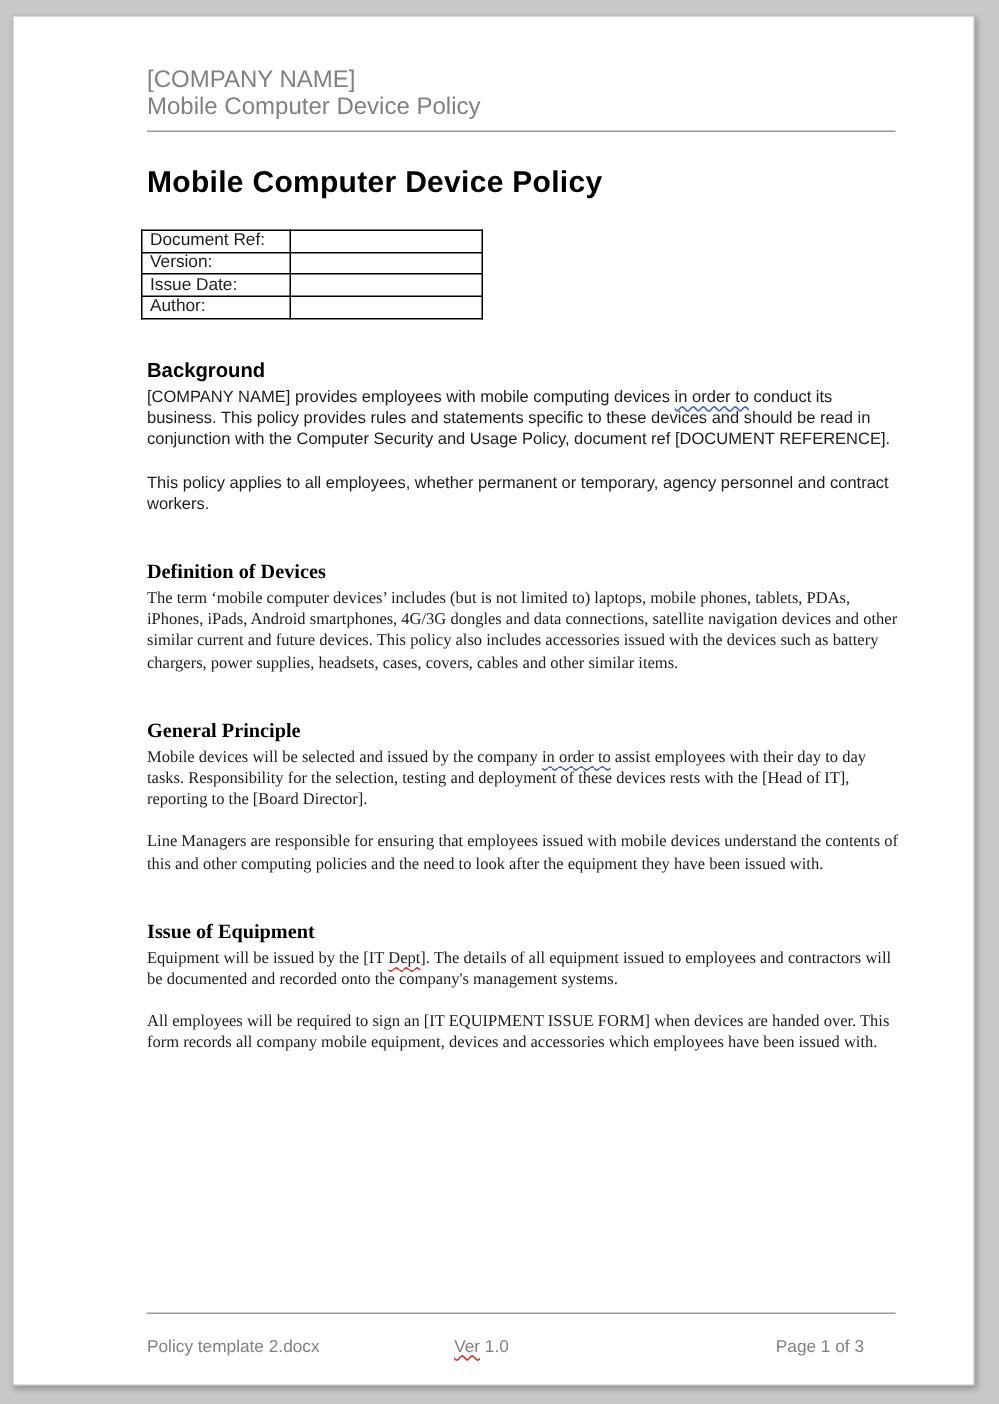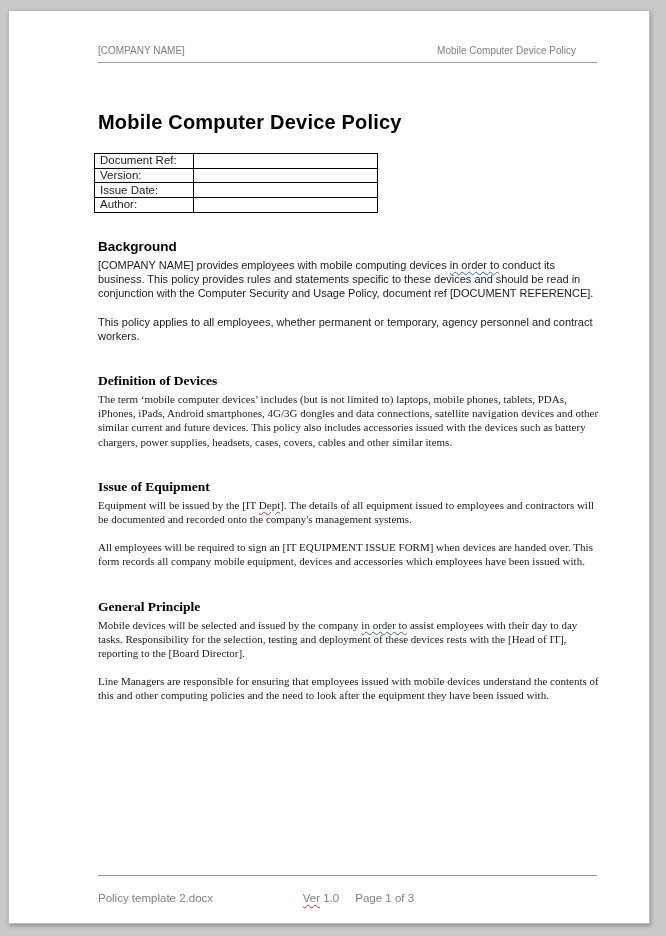--- a/index.html
+++ b/index.html
@@ -23,34 +23,35 @@
     border:1px solid #bdbbbb;
     box-shadow:1px 2px 4px rgba(0,0,0,.28);
   }
   
   .doc-header{
     position:absolute;left:89px;right:52px;top:34px;
     display:flex;justify-content:space-between;align-items:baseline;
     border-bottom:1px solid #9a9a9a;
     padding-bottom:6px;
     color:var(--muted);
-    font-size:10px;
+    font-size:16px;
+    flex-direction:column;
   }
   .doc-header .right{padding-right:21px;}
   
   .doc-title{
     position:absolute;left:89px;top:87px;
     font-size:20px;font-weight:bold;color:#000;
     letter-spacing:.2px;
   }
   
   .meta-table{
     position:absolute;left:85px;top:142px;
     border-collapse:collapse;
-    width:284px;
+    width:228px;
     table-layout:fixed;
   }
   .meta-table td{
     border:1px solid #000;
     font-size:11.5px;
     color:#1c1c1c;
     padding:0 0 0 5px;
     height:14.7px;
     line-height:13px;
     vertical-align:middle;
@@ -90,21 +91,21 @@
   .doc-footer{
     position:absolute;left:89px;right:52px;top:864px;
     border-top:1px solid #9a9a9a;
     padding-top:16px;
     display:flex;align-items:baseline;
     color:var(--muted);
     font-size:11.5px;
   }
   .doc-footer .left{flex:1;text-align:left;}
   .doc-footer .center{flex:0 0 auto;transform:translateX(-16px);}
-  .doc-footer .right{flex:1;padding-right:21px;}
+  .doc-footer .right{flex:1;text-align:right;padding-right:21px;}
 </style>
 </head>
 <body>
 
 <div class="page">
 
   <div class="doc-header">
     <span class="left">[COMPANY NAME]</span>
     <span class="right">Mobile Computer Device Policy</span>
   </div>
@@ -140,31 +141,31 @@
           <p><span class="mk-none">This policy applies to all employees, whether permanent or temporary, agency personnel and contract workers.</span></p>
         </div>
     </div>
     <div class="section">
       <h2>Definition of Devices</h2>
       <div>
           <p><span class="mk-none">The term ‘mobile computer devices’ includes (but is not limited to) laptops, mobile phones, tablets, PDAs, iPhones, iPads, Android smartphones, 4G/3G dongles and data connections, satellite navigation devices and other similar current and future devices. This policy also includes accessories issued with the devices such as battery chargers, power supplies, headsets, cases, covers, cables and other similar items.</span></p>
         </div>
     </div>
     <div class="section">
+      <h2>General Principle</h2>
+      <div>
+          <p><span class="mk-none">Mobile devices will be selected and issued by the company </span><span class="mk-grammar">in order to</span><span class="mk-none"> assist employees with their day to day tasks. Responsibility for the selection, testing and deployment of these devices rests with the [Head of IT], reporting to the [Board Director].</span></p>
+          <p><span class="mk-none">Line Managers are responsible for ensuring that employees issued with mobile devices understand the contents of this and other computing policies and the need to look after the equipment they have been issued with.</span></p>
+        </div>
+    </div>
+    <div class="section">
       <h2>Issue of Equipment</h2>
       <div>
           <p><span class="mk-none">Equipment will be issued by the [IT </span><span class="mk-spelling">Dept</span><span class="mk-none">]. The details of all equipment issued to employees and contractors will be documented and recorded onto the company's management systems.</span></p>
           <p><span class="mk-none">All employees will be required to sign an [IT EQUIPMENT ISSUE FORM] when devices are handed over. This form records all company mobile equipment, devices and accessories which employees have been issued with.</span></p>
-        </div>
-    </div>
-    <div class="section">
-      <h2>General Principle</h2>
-      <div>
-          <p><span class="mk-none">Mobile devices will be selected and issued by the company </span><span class="mk-grammar">in order to</span><span class="mk-none"> assist employees with their day to day tasks. Responsibility for the selection, testing and deployment of these devices rests with the [Head of IT], reporting to the [Board Director].</span></p>
-          <p><span class="mk-none">Line Managers are responsible for ensuring that employees issued with mobile devices understand the contents of this and other computing policies and the need to look after the equipment they have been issued with.</span></p>
         </div>
     </div>
   </div>
 
   <div class="doc-footer">
     <span class="left">Policy template 2.docx</span>
     <span class="center"><span class="mk-spelling">Ver</span><span class="mk-none"> 1.0</span></span>
     <span class="right">Page 1 of 3</span>
   </div>
 

